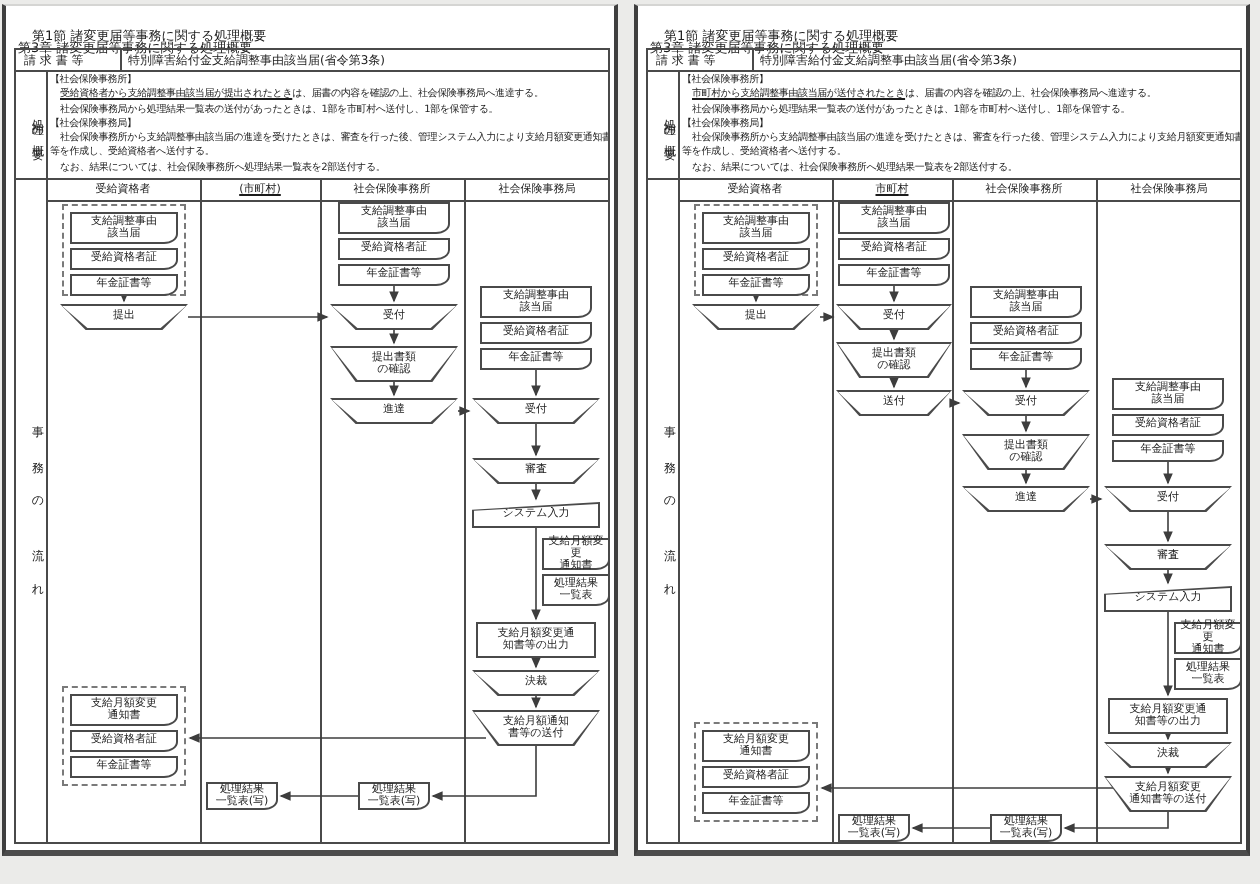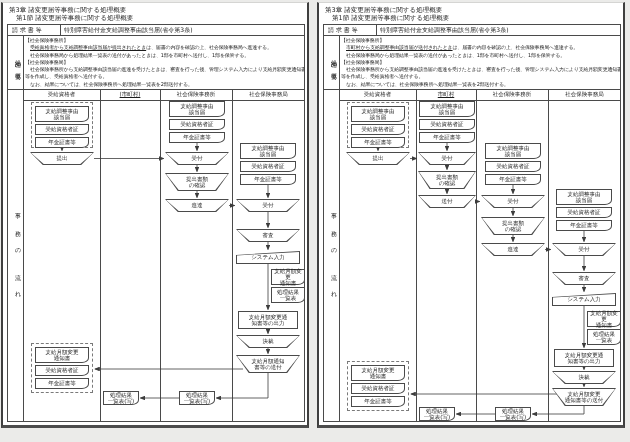--- a/index.html
+++ b/index.html
@@ -1,21 +1,21 @@
 <!DOCTYPE html>
 <html><head>
 <meta charset="utf-8">
 <style>
   *{box-sizing:border-box;margin:0;padding:0}
   html,body{width:630px;height:442px;overflow:hidden}
   body{background:#ebebe9;font-family:"DejaVu Sans",sans-serif;color:#1c1c1c;position:relative}
   .page{position:absolute;top:2px;width:308px;height:426px;background:#fff;
         border-left:2px solid #3f3f3f;border-right:2px solid #3f3f3f;
         border-bottom:3px solid #4c4c4c;border-top:1px solid #d5d5d3}
-  .t1{position:absolute;left:6px;top:3px;font-size:6.5px;white-space:nowrap}
+  .t1{position:absolute;left:6px;top:17px;font-size:6.5px;white-space:nowrap}
   .t2{position:absolute;left:13px;top:11px;font-size:6.5px;white-space:nowrap}
   .ln{position:absolute;background:#4a4a4a}
   .obox{position:absolute;left:4px;top:21px;width:298px;height:398px;border:1px solid #4a4a4a}
   .req-l{position:absolute;left:9px;top:23px;font-size:6px;white-space:nowrap}
   .req-v{position:absolute;left:61px;top:23px;font-size:6px;white-space:nowrap}
   .vlab{position:absolute;left:4px;width:15px;writing-mode:vertical-rl;text-orientation:upright;
         font-size:6px;text-align:center}
   .ov{position:absolute;left:22px;top:34px;width:279px;height:51px;font-size:5px;
       line-height:7.3px;letter-spacing:-0.2px;white-space:nowrap;overflow:hidden}
   .ov .ind{padding-left:5px}

